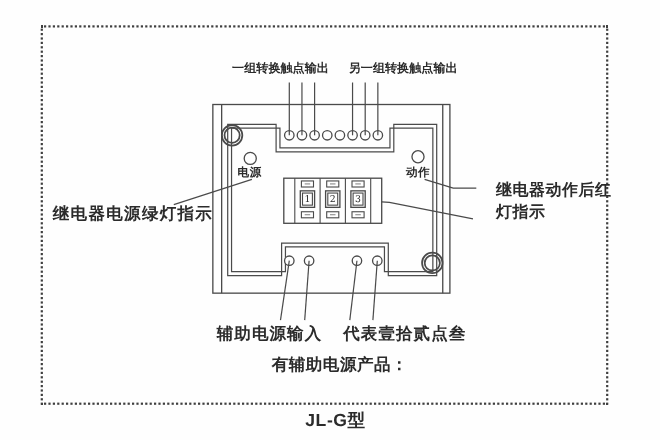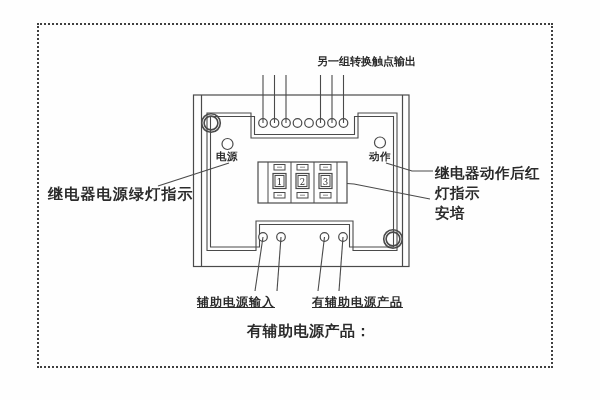--- a/index.html
+++ b/index.html
@@ -5,25 +5,25 @@
   html,body{margin:0;padding:0;background:#fff;}
   .canvas{position:relative;width:600px;height:400px;background:#fefefe;
           font-family:"Liberation Sans",sans-serif;color:#2b2b2b;overflow:hidden;}
   .frame{position:absolute;left:37px;top:23px;width:516px;height:345px;
          border:2px dotted #3f3f3f;box-sizing:border-box;}
   .art{position:absolute;left:0;top:0;}
   .lbl{position:absolute;white-space:nowrap;font-weight:600;color:#2b2b2b;}
   .lbl-top{font-size:11px;letter-spacing:0px;}
   .lbl-led{font-size:10.5px;transform:translateX(-50%);letter-spacing:0.5px;}
   .lbl-left{font-size:15px;letter-spacing:1.2px;}
-  .lbl-bottom{font-size:12px;letter-spacing:1px;text-decoration:underline;}
+  .lbl-bottom{font-size:15px;letter-spacing:1px;}
   .lbl-note{font-size:15px;letter-spacing:0.5px;text-align:center;}
   .right-notes{position:absolute;left:435px;top:163px;font-size:14.5px;
                line-height:20px;letter-spacing:0.5px;font-weight:600;}
-  .right-notes div{white-space:nowrap;}
+  .right-notes div{white-space:nowrap;margin-left:16px;}
   .caption{position:absolute;left:225px;top:372px;width:160px;text-align:center;
            font-size:16px;font-weight:600;letter-spacing:0.5px;}
   .dip-digit{font-family:"DejaVu Serif",serif;font-size:8.5px;fill:#2b2b2b;}
 </style>
 </head>
 <body>
 
 <div class="canvas">
 
   <div class="frame"></div>
@@ -123,30 +123,31 @@
       <line x1="281" y1="237" x2="277" y2="291"></line>
       <line x1="324.5" y1="237" x2="318" y2="291"></line>
       <line x1="343" y1="237" x2="339" y2="291"></line>
 
       <line x1="158" y1="186" x2="229" y2="163"></line>
       <polyline points="386,163 412,171 433,171"></polyline>
       <polyline points="347,183.5 354,184 430,199"></polyline>
     </g>
   </svg>
 
+  <div class="lbl lbl-top" style="left:211px;top:54px;">一组转换触点输出</div>
   <div class="lbl lbl-top" style="left:317px;top:54px;">另一组转换触点输出</div>
 
   <div class="lbl lbl-led" style="left:227px;top:150px;">电源</div>
   <div class="lbl lbl-led" style="left:380px;top:150px;">动作</div>
 
   <div class="lbl lbl-left" style="left:48px;top:185px;">继电器电源绿灯指示</div>
 
   <div class="right-notes">
     <div>继电器动作后红</div>
     <div>灯指示</div>
-    <div>安培</div>
   </div>
 
   <div class="lbl lbl-bottom" style="left:197px;top:294px;">辅助电源输入</div>
-  <div class="lbl lbl-bottom" style="left:312px;top:294px;">有辅助电源产品</div>
+  <div class="lbl lbl-bottom" style="left:312px;top:294px;">代表壹拾贰点叁</div>
   <div class="lbl lbl-note" style="left:247px;top:322px;">有辅助电源产品：</div>
 
+  <div class="caption">JL-G型</div>
 </div>
 
 </body></html>

